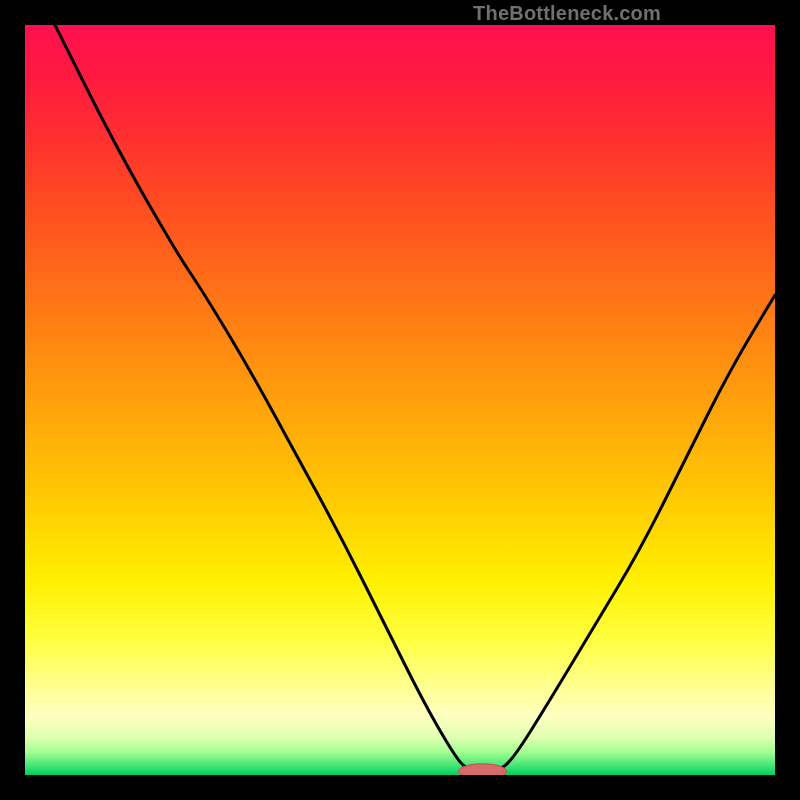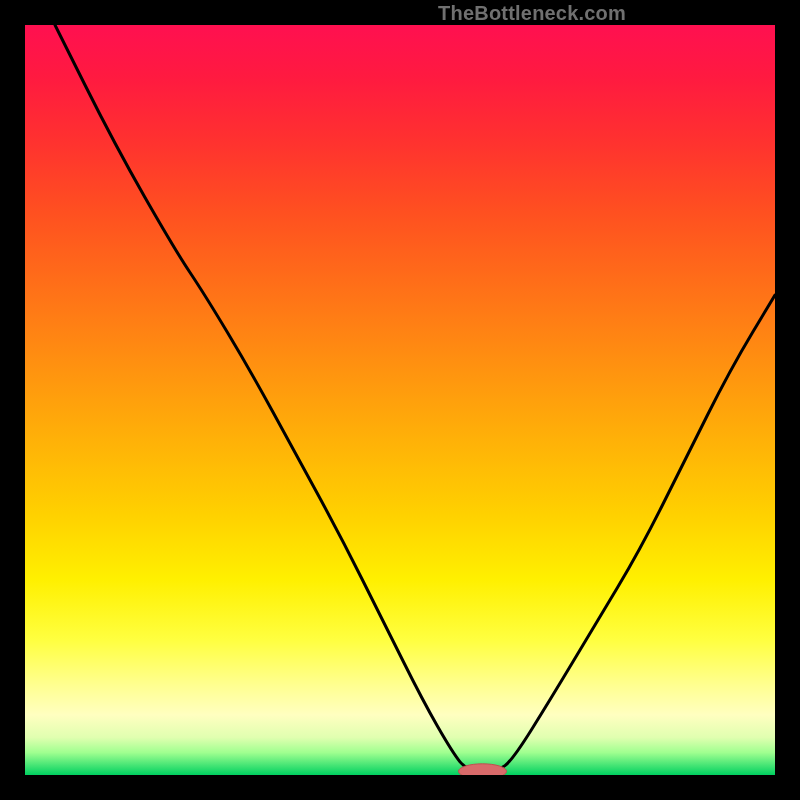--- a/index.html
+++ b/index.html
@@ -10,20 +10,21 @@
     background: #000;
     overflow: hidden;
   }
   .frame {
     position: absolute;
     left: 0;
     top: 0;
     width: 648px;
     height: 800px;
     background: #000;
+    padding-left: 35px;
   }
   .plot {
     position: absolute;
     left: 25px;
     top: 25px;
     width: 750px;
     height: 750px;
   }
   .attribution {
     position: absolute;

